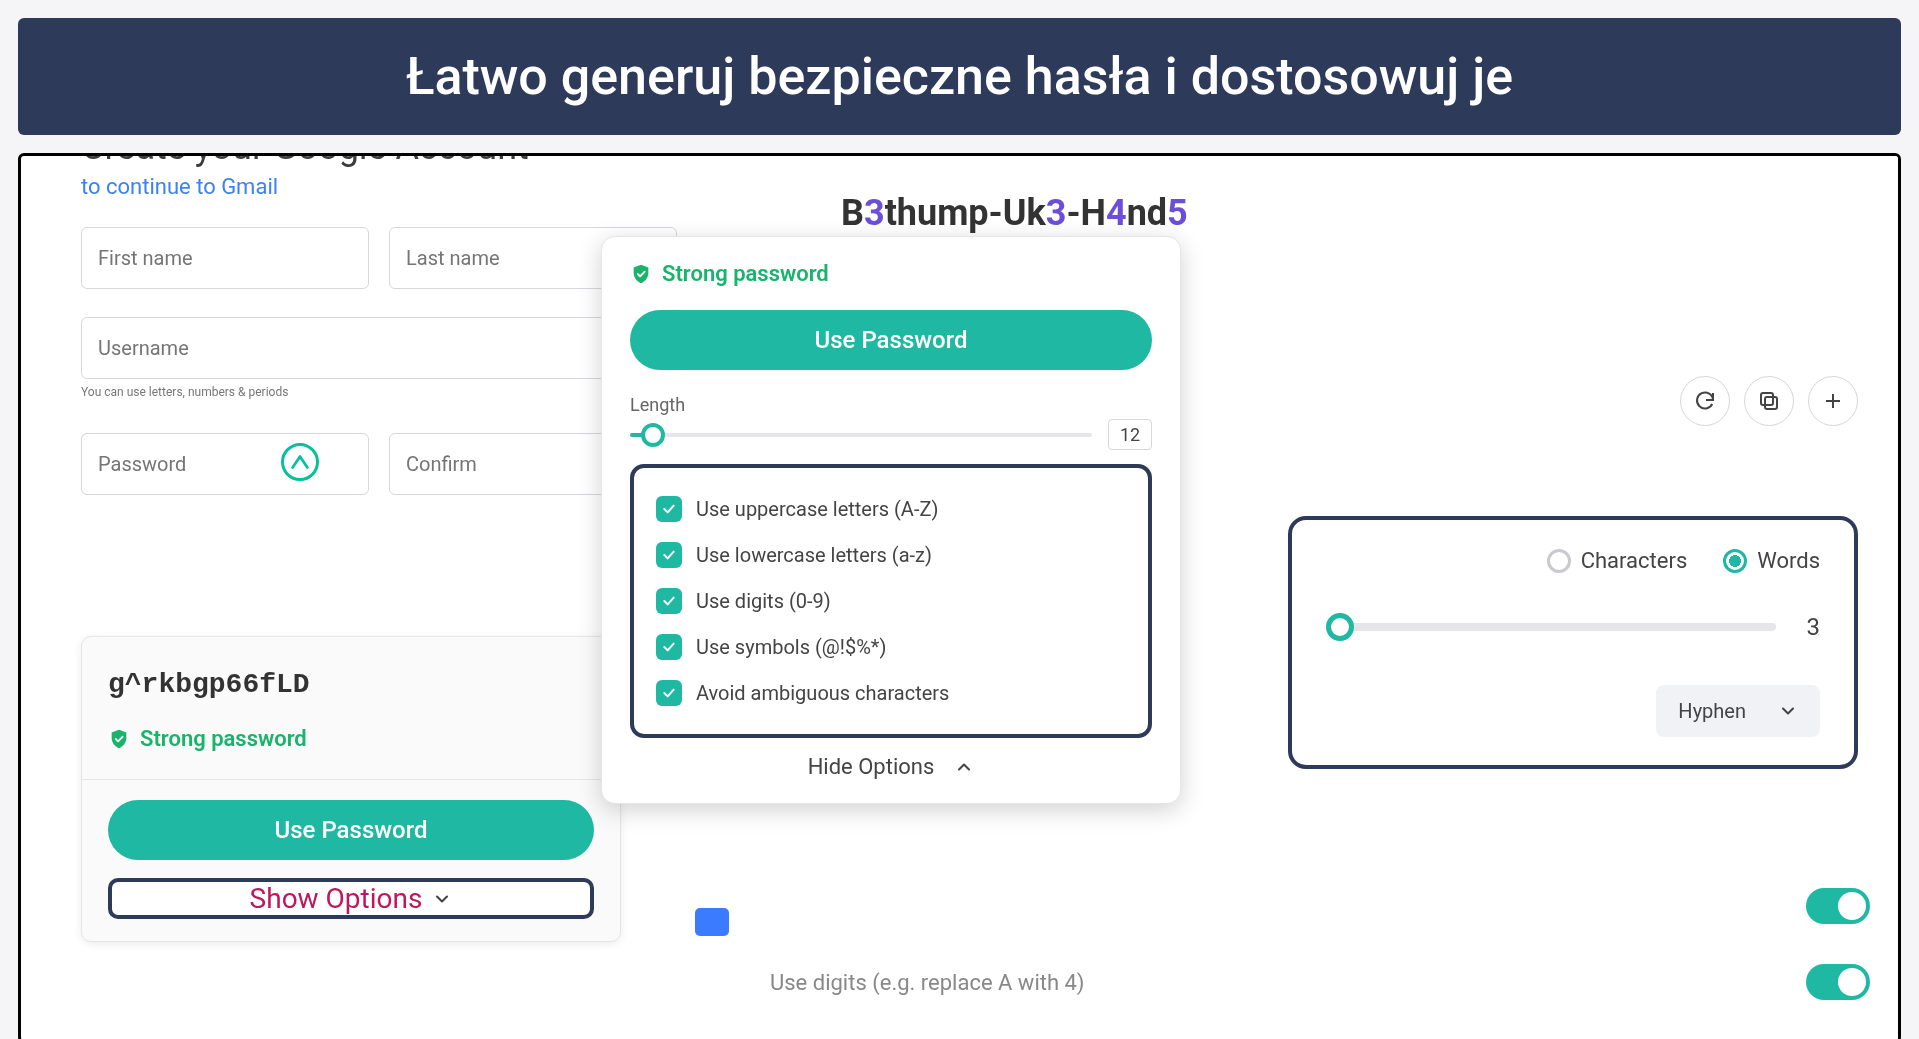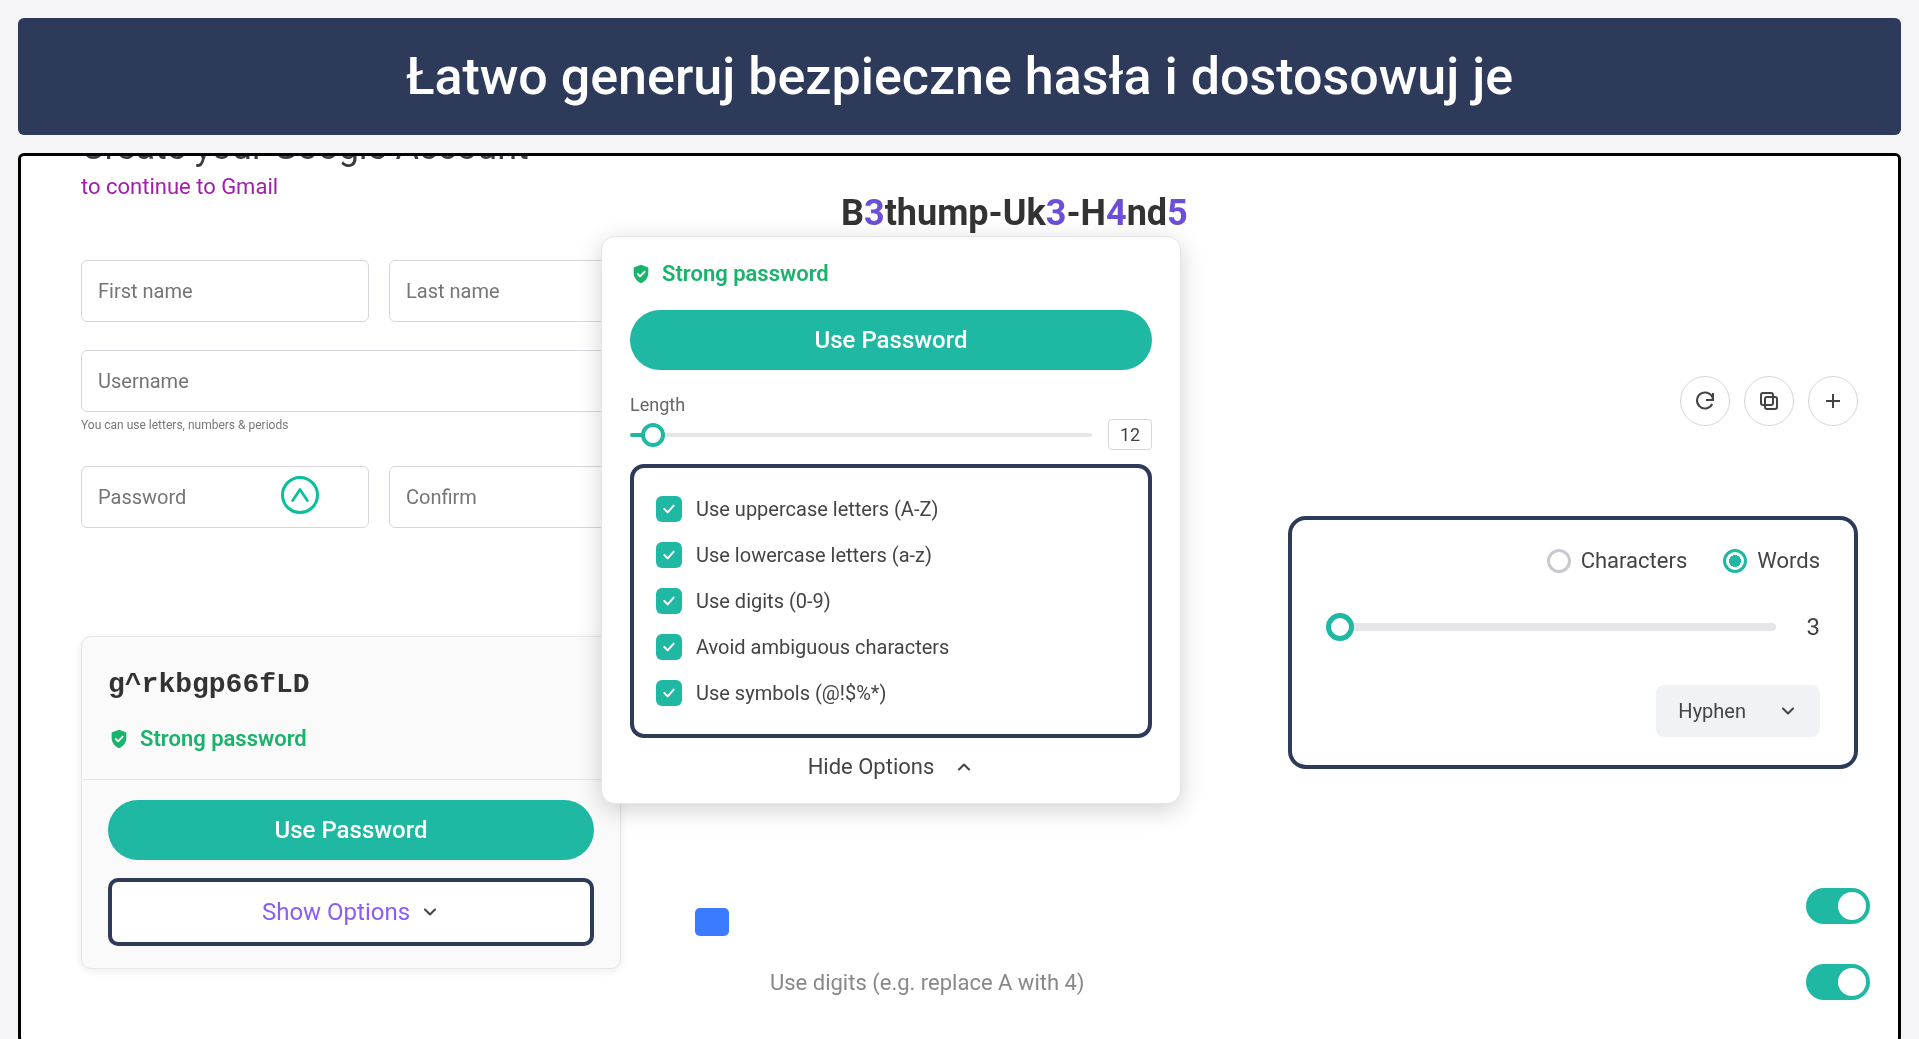--- a/index.html
+++ b/index.html
@@ -3,39 +3,39 @@
 <meta charset="utf-8">
 <style>
 *{box-sizing:border-box;margin:0;padding:0;font-family:-apple-system,BlinkMacSystemFont,'Segoe UI',Roboto,sans-serif}
 body{background:#f5f5f7;width:1919px;height:1039px;position:relative;overflow:hidden}
 .banner{background:#2e3a59;color:#fff;font-size:52px;font-weight:500;text-align:center;padding:28px;margin:18px;border-radius:6px}
 .stage{position:relative;margin:0 18px;height:890px;border:3px solid #000;border-radius:6px;background:#fff;overflow:hidden}
 
 
 .google{position:absolute;left:60px;top:-30px;width:560px;background:#fff}
 .g-title{font-size:36px;color:#3c3c3c;font-weight:400;margin-bottom:6px}
-.g-sub{font-size:22px;color:#a21caf;margin-bottom:61px}
+.g-sub{font-size:22px;color:#3b82f6;margin-bottom:28px}
 .row{display:flex;gap:20px;margin-bottom:28px}
 .inp{flex:1;border:1px solid #d6d6dd;border-radius:6px;padding:18px 16px;font-size:20px;color:#999;background:#fff}
 .inp.full{width:100%}
 .at{position:absolute;right:-6px;top:50%;transform:translateY(-50%);font-size:22px;color:#666}
 .username-wrap{position:relative;margin-bottom:6px}
 .hint{font-size:12px;color:#777;margin-bottom:34px}
 .pw-wrap{position:relative}
 .nord-badge{position:absolute;left:200px;top:10px;width:38px;height:38px;border-radius:50%;background:#fff;border:3px solid #0abf9c;display:flex;align-items:center;justify-content:center}
 .nord-badge svg{width:22px;height:22px}
 
 .popup-small{position:absolute;left:60px;top:480px;width:540px;background:#fafafb;border:1px solid #e5e5ea;border-radius:10px;box-shadow:0 2px 8px rgba(0,0,0,.08);padding:22px 0 22px}
 .pw-gen{font-family:'Courier New',monospace;font-size:28px;font-weight:700;color:#333;padding:10px 26px 26px}
 .strong-row{display:flex;align-items:center;gap:10px;padding:0 26px 28px}
 .shield-ico{width:22px;height:22px}
 .strong-txt{color:#19b36b;font-size:22px;font-weight:600}
 .hr{height:1px;background:#e5e5ea;margin-bottom:20px}
 .btn-use{margin:0 26px;background:#1fb8a3;color:#fff;border:none;border-radius:40px;padding:16px;font-size:24px;font-weight:500;width:calc(100% - 52px);cursor:pointer}
-.show-opt{margin:18px 26px 0;border:4px solid #2e3a59;border-radius:10px;padding:16px;text-align:center;font-size:24px;color:#8b5cf6;cursor:pointer;background:#fff;display:flex;align-items:center;justify-content:center;gap:10px}
+.show-opt{margin:18px 26px 0;border:4px solid #2e3a59;border-radius:10px;text-align:center;font-size:28px;color:#be185d;cursor:pointer;background:#fff;display:flex;align-items:center;justify-content:center;gap:10px}
 
 
 .popup-big{position:absolute;left:580px;top:80px;width:580px;background:#fff;border:1px solid #e5e5ea;border-radius:14px;box-shadow:0 6px 24px rgba(0,0,0,.18);padding:24px 28px;z-index:5}
 .btn-use2{background:#1fb8a3;color:#fff;border:none;border-radius:40px;padding:16px;font-size:24px;font-weight:500;width:100%;margin:18px 0 24px;cursor:pointer}
 .len-label{font-size:18px;color:#666;margin-bottom:4px}
 .slider-row{display:flex;align-items:center;gap:16px;margin-bottom:14px}
 .slider{flex:1;height:4px;background:#e5e5ea;border-radius:2px;position:relative}
 .slider-fill{position:absolute;left:0;top:0;height:100%;width:5%;background:#1fb8a3;border-radius:2px}
 .slider-thumb{position:absolute;left:5%;top:50%;transform:translate(-50%,-50%);width:24px;height:24px;border-radius:50%;background:#fff;border:4px solid #1fb8a3}
 .len-box{border:1px solid #d6d6dd;border-radius:4px;padding:4px 10px;font-size:18px;color:#444;min-width:44px;text-align:center}
@@ -167,29 +167,29 @@
             </svg>
           </span>
         <span class="opt-txt">Use digits (0-9)</span>
       </div>
       <div class="opt-row">
         <span class="cb">
             <svg viewBox="0 0 24 24">
               <path d="M5 12 L10 17 L19 7" stroke="#fff" stroke-width="3" fill="none" stroke-linecap="round" stroke-linejoin="round"></path>
             </svg>
           </span>
+        <span class="opt-txt">Use symbols (@!$%*)</span>
+      </div>
+      <div class="opt-row">
+        <span class="cb">
+            <svg viewBox="0 0 24 24">
+              <path d="M5 12 L10 17 L19 7" stroke="#fff" stroke-width="3" fill="none" stroke-linecap="round" stroke-linejoin="round"></path>
+            </svg>
+          </span>
         <span class="opt-txt">Avoid ambiguous characters</span>
-      </div>
-      <div class="opt-row">
-        <span class="cb">
-            <svg viewBox="0 0 24 24">
-              <path d="M5 12 L10 17 L19 7" stroke="#fff" stroke-width="3" fill="none" stroke-linecap="round" stroke-linejoin="round"></path>
-            </svg>
-          </span>
-        <span class="opt-txt">Use symbols (@!$%*)</span>
       </div>
     </div>
     <div class="hide-opt">
       <span>Hide Options</span>
       <svg class="chev" viewBox="0 0 24 24">
           <path d="M6 15 L12 9 L18 15" fill="none" stroke="#444" stroke-width="2.5" stroke-linecap="round" stroke-linejoin="round"></path>
         </svg>
     </div>
   </div>
 

